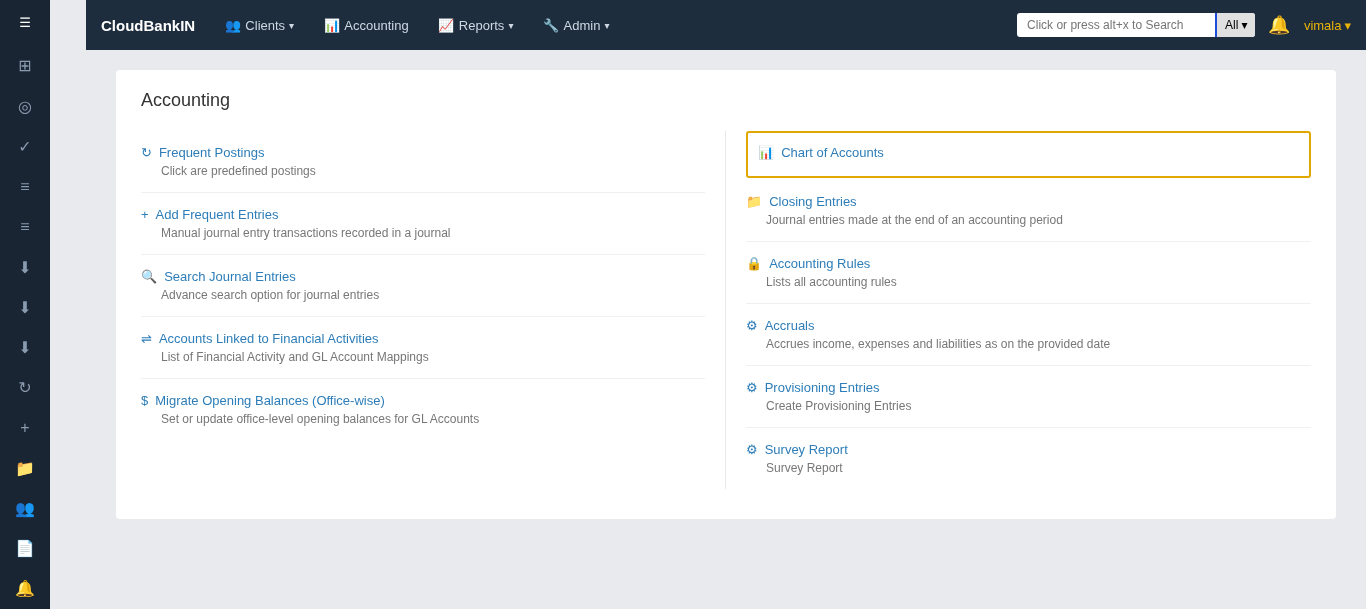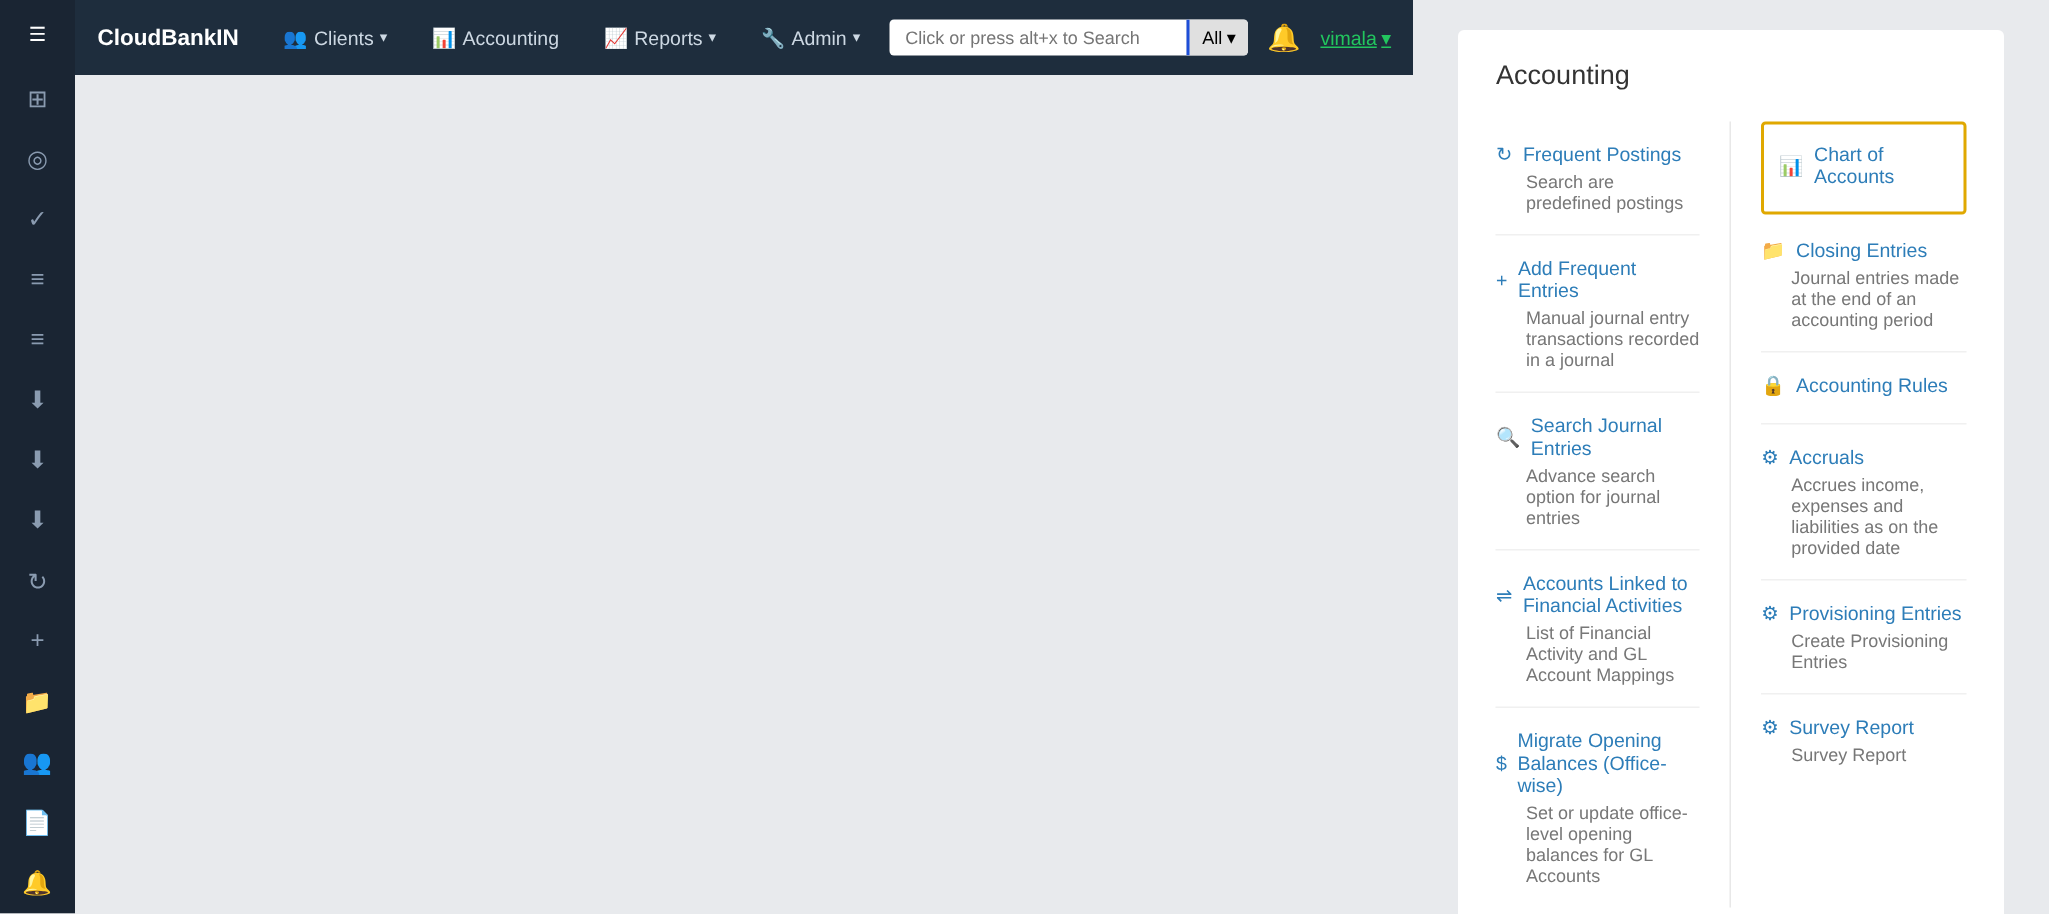--- a/index.html
+++ b/index.html
@@ -32,21 +32,23 @@
       justify-content: center;
       color: #8a9bb0;
       cursor: pointer;
       font-size: 16px;
     }
 
     
     .main-wrapper {
       flex: 1;
       display: flex;
+      flex-direction: column;
       overflow: hidden;
+      margin-left: 36px;
     }
 
     
     .navbar {
       background: #1e2d3d;
       height: 50px;
       display: flex;
       align-items: center;
       padding: 0 15px;
       flex-shrink: 0;
@@ -104,27 +106,26 @@
       cursor: pointer;
       white-space: nowrap;
     }
     .bell-icon {
       color: #8ab4d0;
       font-size: 18px;
       cursor: pointer;
       padding: 0 5px;
     }
     .user-name {
-      color: #22c55e;
+      color: #eab308;
       cursor: pointer;
       display: flex;
       align-items: center;
       gap: 3px;
       font-size: 13px;
-      text-decoration: underline;
     }
 
     
     .page-content {
       flex: 1;
       padding: 20px 30px;
       overflow-y: auto;
       background: #e8eaed;
     }
 
@@ -267,21 +268,21 @@
 
       <div class="menu-grid">
 
         <div class="left-col">
 
           <div class="menu-item">
             <div class="menu-item-title">
               <span class="icon">↻</span>
               <span>Frequent Postings</span>
             </div>
-            <div class="menu-item-desc">Search are predefined postings</div>
+            <div class="menu-item-desc">Click are predefined postings</div>
           </div>
 
           <div class="menu-item">
             <div class="menu-item-title">
               <span class="icon">+</span>
               <span>Add Frequent Entries</span>
             </div>
             <div class="menu-item-desc">Manual journal entry transactions recorded in a journal</div>
           </div>
 
@@ -326,20 +327,21 @@
               <span>Closing Entries</span>
             </div>
             <div class="menu-item-desc">Journal entries made at the end of an accounting period</div>
           </div>
 
           <div class="menu-item">
             <div class="menu-item-title">
               <span class="icon">🔒</span>
               <span>Accounting Rules</span>
             </div>
+            <div class="menu-item-desc">Lists all accounting rules</div>
           </div>
 
           <div class="menu-item">
             <div class="menu-item-title">
               <span class="icon">⚙</span>
               <span>Accruals</span>
             </div>
             <div class="menu-item-desc">Accrues income, expenses and liabilities as on the provided date</div>
           </div>
 

